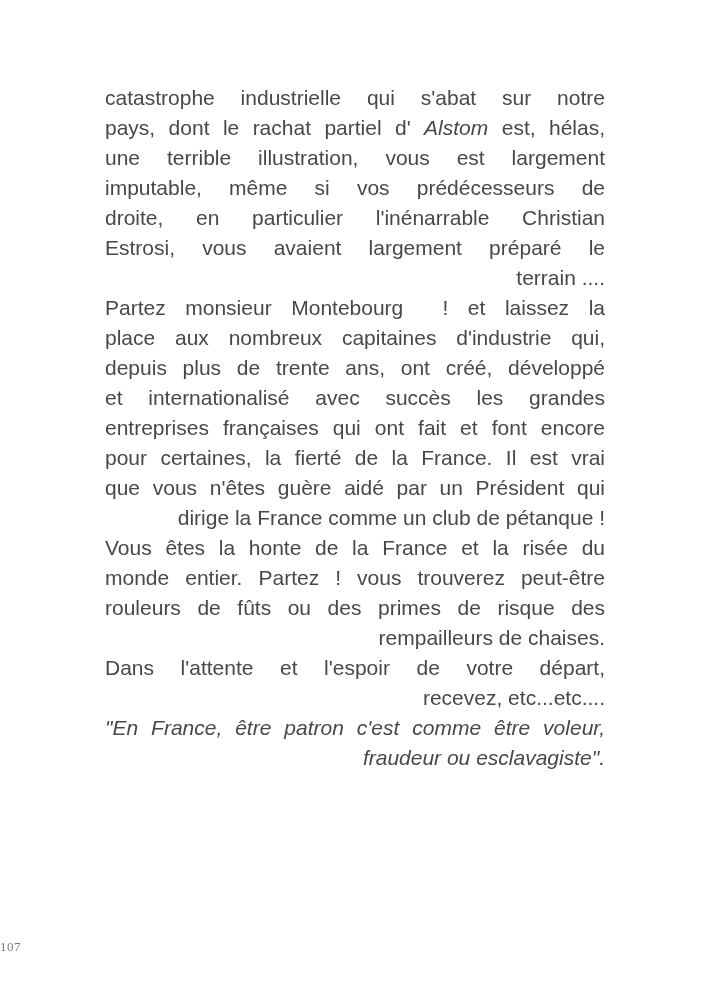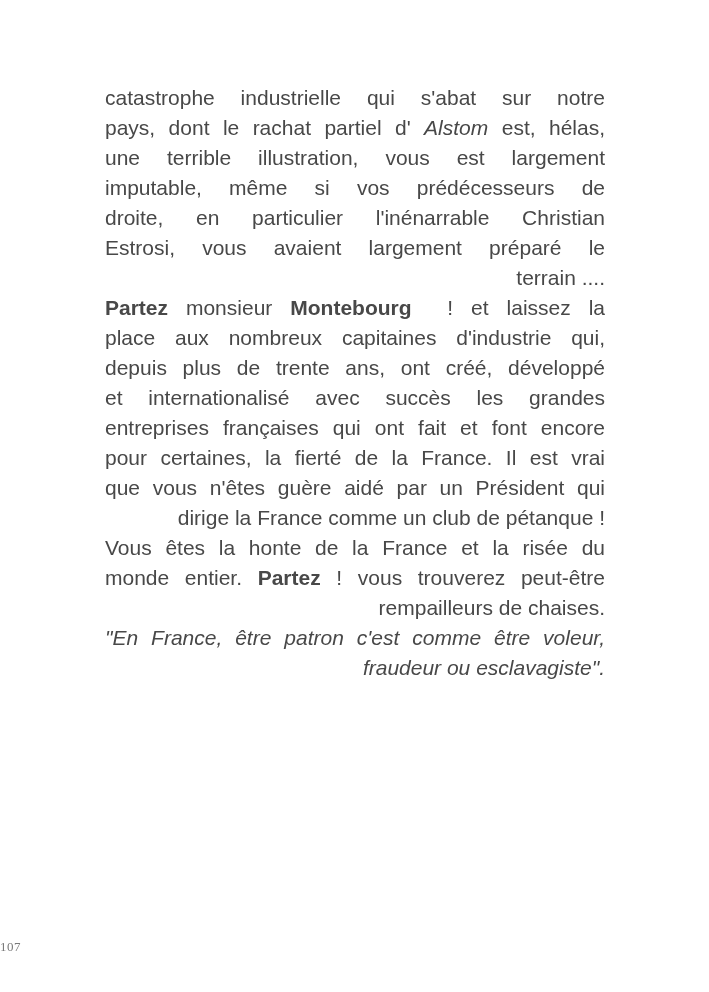--- a/index.html
+++ b/index.html
@@ -24,21 +24,21 @@
     font-size: 21px;
     line-height: 30px;
     color: #484848;
   }
   .para { margin: 0; }
   .line { text-align: right; }
   .line.j {
     text-align: justify;
     text-align-last: justify;
   }
-  .b { font-weight: 700; }
+  .b { font-weight: 400; }
   .i { font-style: italic; }
   .page-number {
     position: absolute;
     left: 0;
     top: 939px;
     width: 709px;
     text-align: left;
     font-family: "Liberation Serif", serif;
     font-size: 13px;
     color: #7a7a7a;
@@ -65,21 +65,26 @@
         <div class="line j"><span class="">depuis plus de trente ans, ont créé, développé</span></div>
         <div class="line j"><span class="">et internationalisé avec succès les grandes</span></div>
         <div class="line j"><span class="">entreprises françaises qui ont fait et font encore</span></div>
         <div class="line j"><span class="">pour certaines, la fierté de la France. Il est vrai</span></div>
         <div class="line j"><span class="">que vous n'êtes guère aidé par un Président qui</span></div>
         <div class="line"><span class="">dirige la France comme un club de pétanque !</span></div>
       </div>
       <div class="para">
         <div class="line j"><span class="">Vous êtes la honte de la France et la risée du</span></div>
         <div class="line j"><span class="">monde entier. </span><span class="b ">Partez</span><span class=""> ! vous trouverez peut-être</span></div>
+        <div class="line j"><span class="">rouleurs de fûts ou des primes de risque des</span></div>
         <div class="line"><span class="">rempailleurs de chaises.</span></div>
+      </div>
+      <div class="para">
+        <div class="line j"><span class="">Dans l'attente et l'espoir de votre départ,</span></div>
+        <div class="line"><span class="">recevez, etc...etc....</span></div>
       </div>
       <div class="para">
         <div class="line j"><span class="i">"En France, être patron c'est comme être voleur,</span></div>
         <div class="line"><span class="i">fraudeur ou esclavagiste".</span></div>
       </div>
     </div>
   <div class="page-number">107</div>
 </main>
 
 </body></html>

